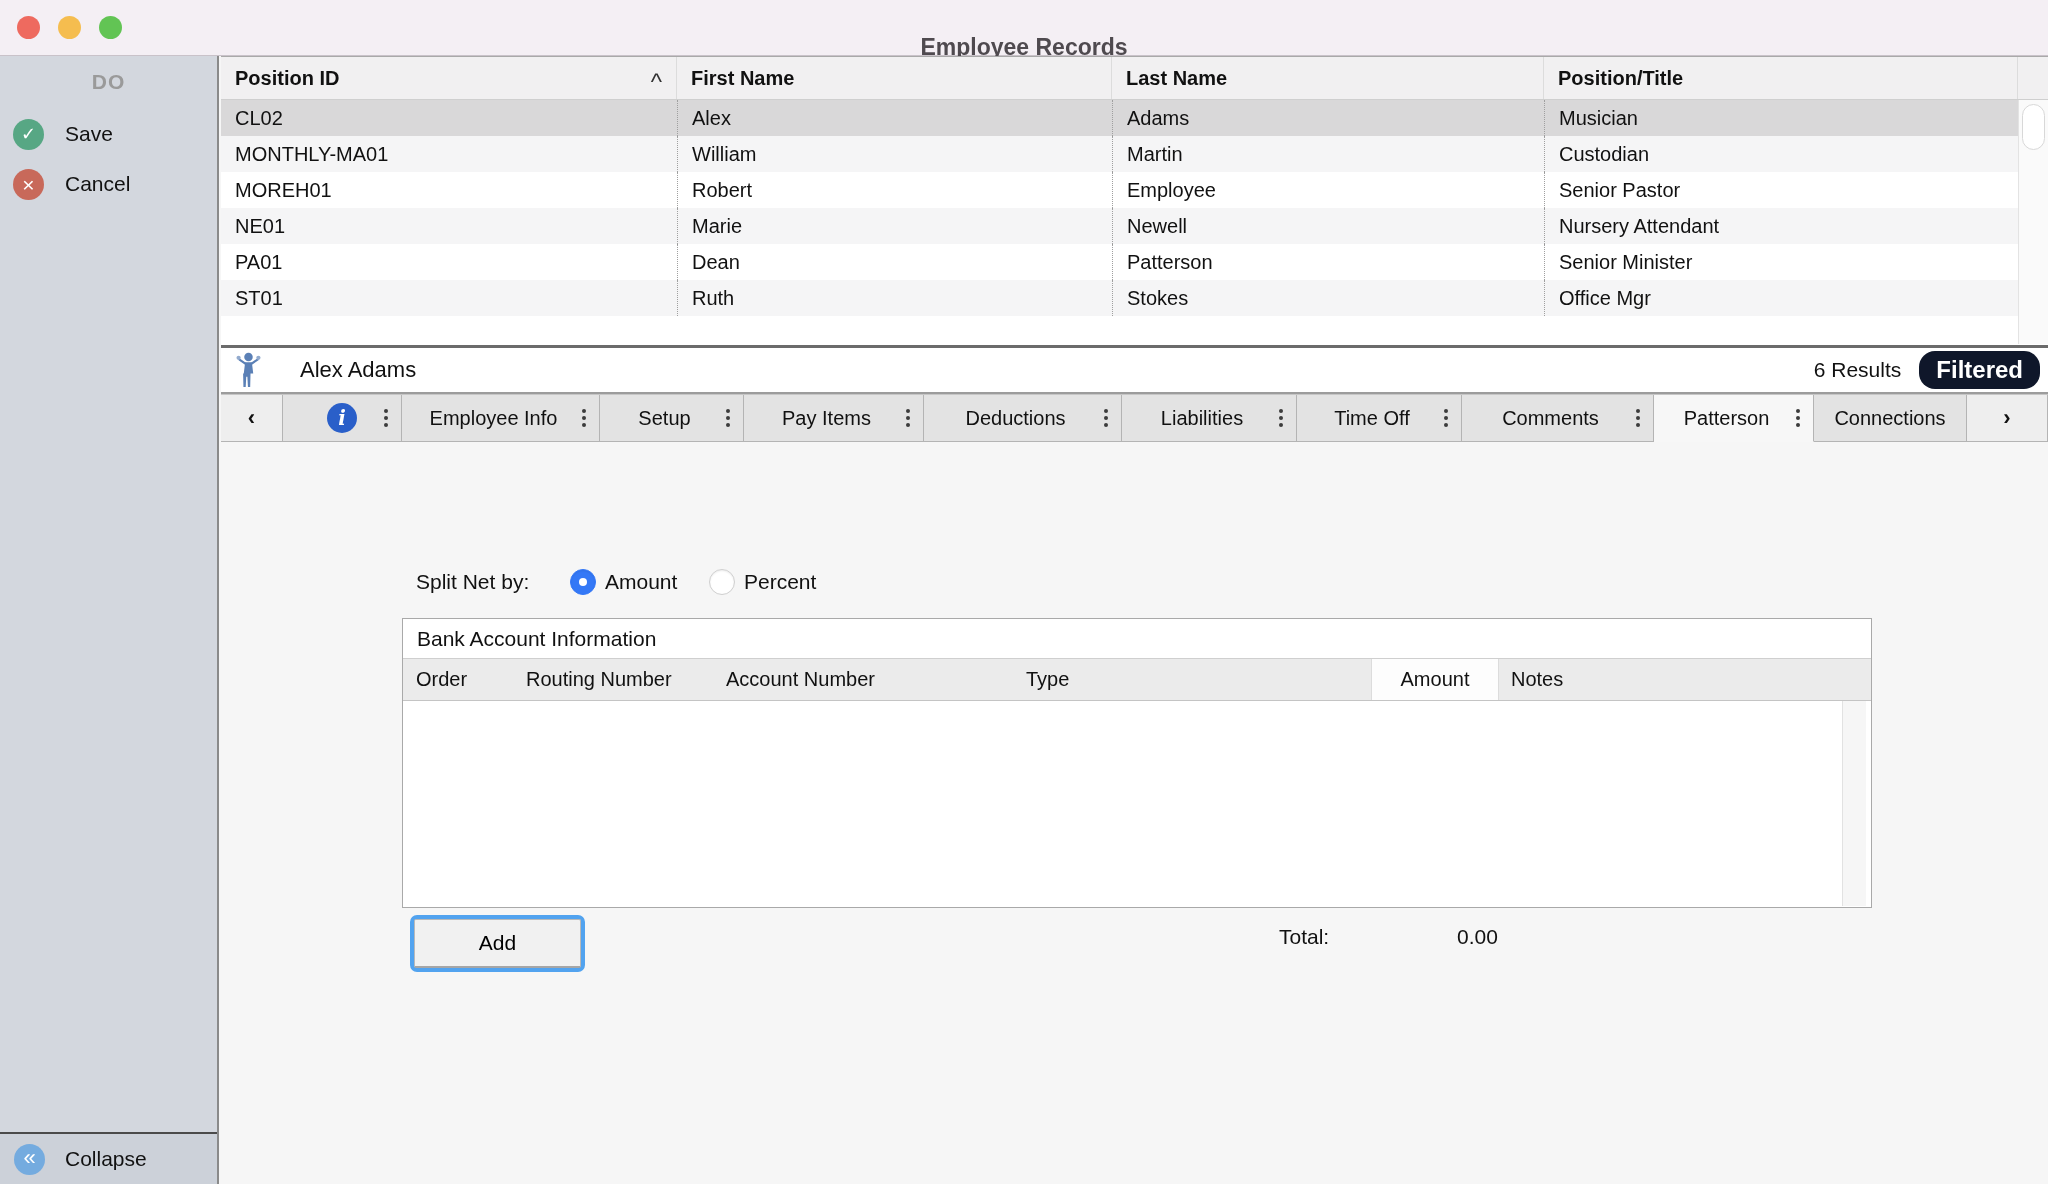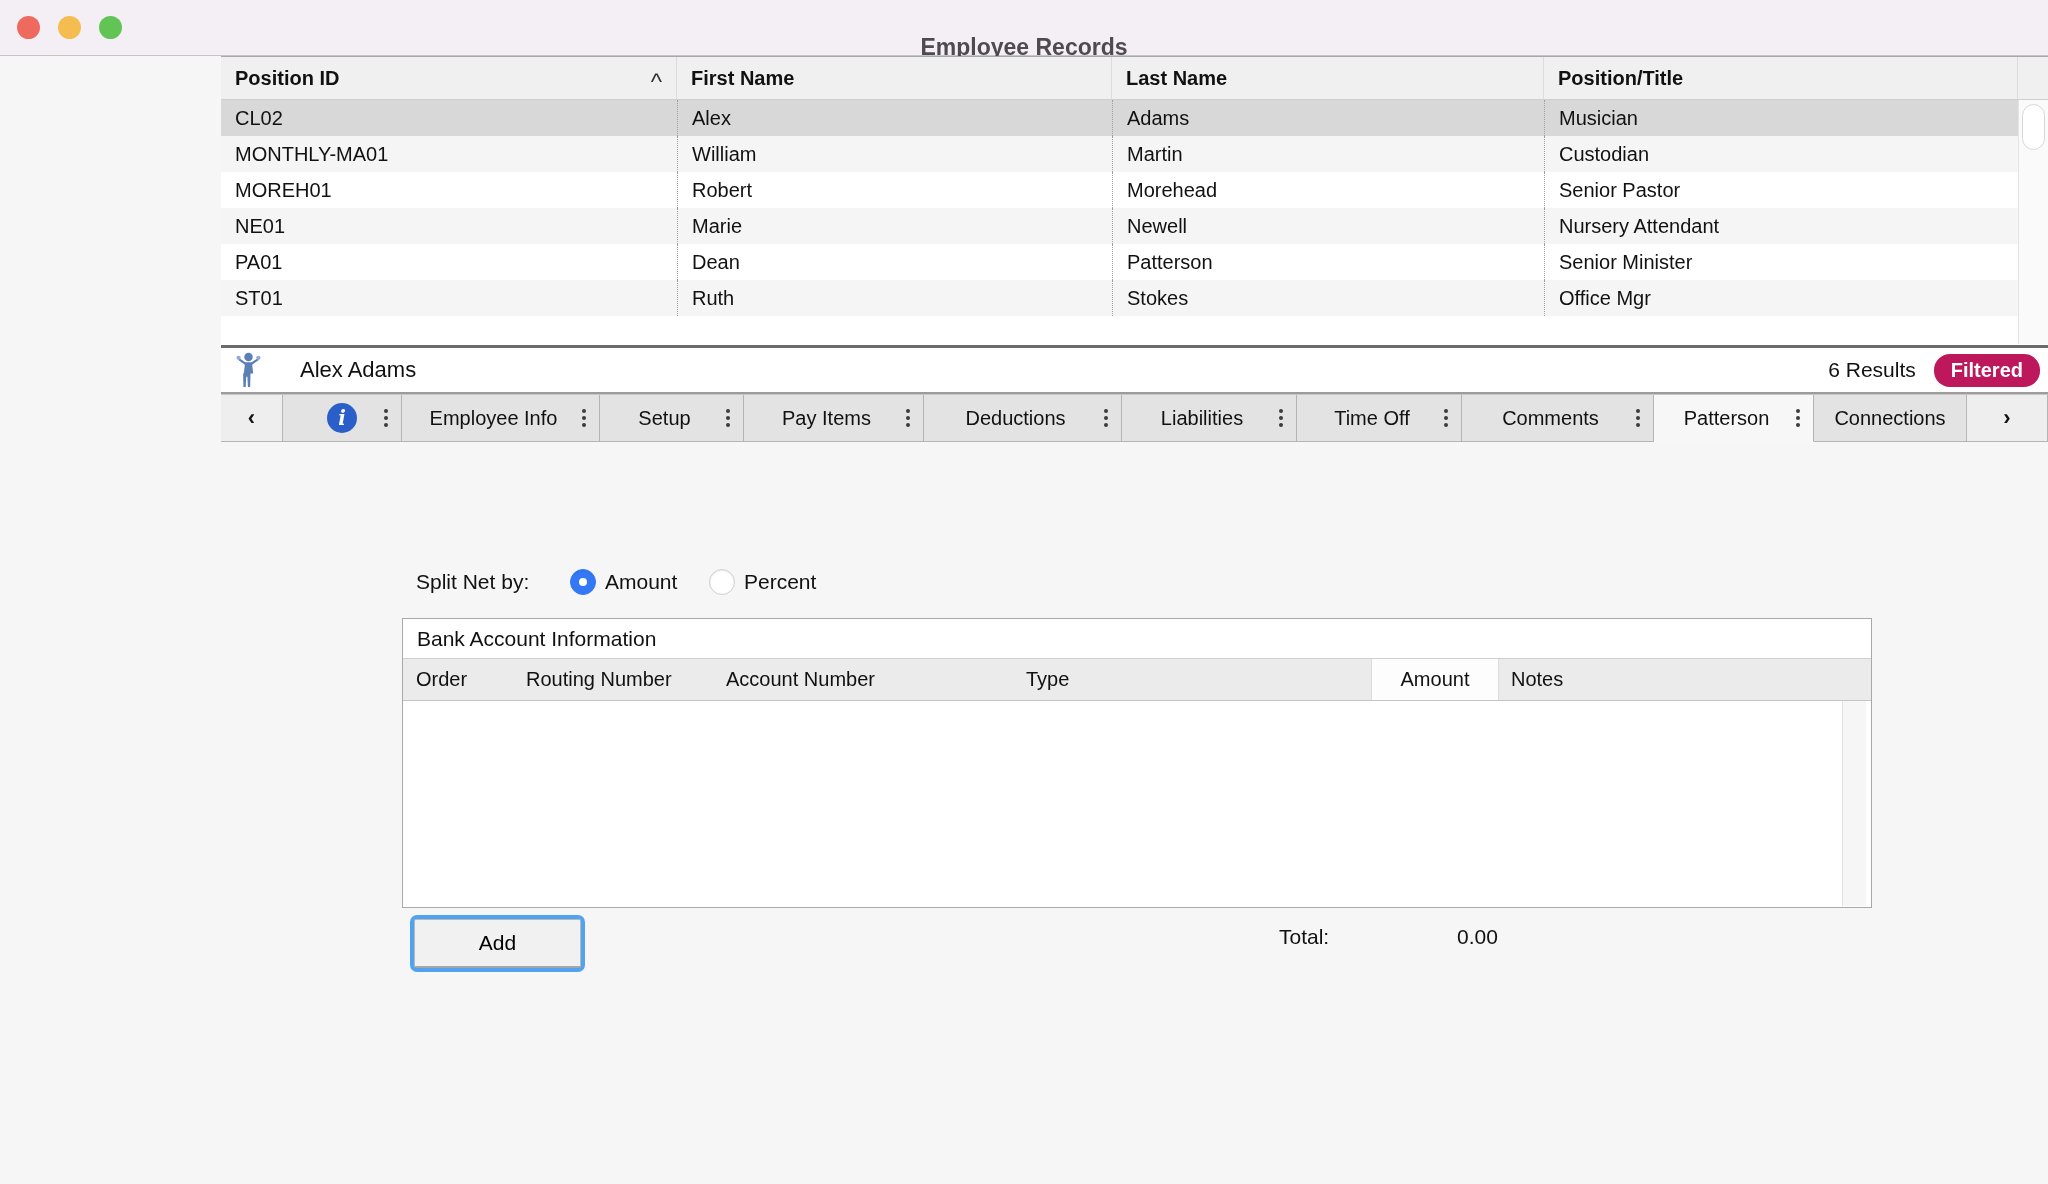--- a/index.html
+++ b/index.html
@@ -64,21 +64,21 @@
   .v-thumb { position:absolute; top:4px; left:3px; width:23px; height:46px;
     background:#ffffff; border:1px solid #d8d8d8; border-radius:12px; }
 
   
   .record-bar { position:absolute; left:221px; top:348px; right:0; height:46px;
     background:#fff; border-bottom:2px solid #9c9c9c; display:flex; align-items:center;gap:28px; }
   .record-bar .person { margin-left:14px; display:flex; align-items:center; }
   .record-name { margin-left:10px; font-size:22px; }
   .record-right { margin-left:auto; display:flex; align-items:center; gap:18px; padding-right:8px; }
   .results-count { font-size:21px; }
-  .filter-badge { background:#be185d; color:#fff; font-weight:700; font-size:20px;
+  .filter-badge { background:#0f172a; color:#fff; font-weight:700; font-size:24px;
     padding:5px 17px; border-radius:16px; }
 
   
   .tabbar { position:absolute; left:221px; top:394px; right:0; height:48px;
     display:flex; border-top:1px solid #c6c6c6; background:#e3e3e3; }
   .tabseg { position:relative; height:100%; background:#e3e3e3; display:flex;
     align-items:center; justify-content:center; font-size:20px;
     border-right:1px solid #b4b4b4; border-bottom:1px solid #b4b4b4; cursor:default; }
   .tabseg.lightseg { background:#eeeeee; font-weight:700; font-size:22px; }
   .tabseg.selected { background:#f7f7f7; border-bottom:1px solid #f7f7f7; }
@@ -138,20 +138,35 @@
 
   <div class="titlebar">
     <div class="traffic">
       <span class="light red"></span>
       <span class="light yellow"></span>
       <span class="light green"></span>
     </div>
     <div class="win-title">Employee Records</div>
   </div>
 
+  <div class="sidebar">
+    <div class="sidebar-title">DO</div>
+    <div class="side-action save">
+      <span class="circle-ic green">✓</span>
+      <span>Save</span>
+    </div>
+    <div class="side-action cancel">
+      <span class="circle-ic red">×</span>
+      <span>Cancel</span>
+    </div>
+    <div class="collapse-bar">
+      <span class="circle-ic blue">«</span>
+      <span>Collapse</span>
+    </div>
+  </div>
 
   <div class="emp-table">
     <div class="emp-header">
       <div class="hcell c-id">
         <span>Position ID</span>
         <span class="sort-caret">^</span>
       </div>
       <div class="hcell c-first">
         <span>First Name</span>
       </div>
@@ -172,21 +187,21 @@
       </div>
       <div class="emp-row alt">
         <div class="cell c-id">MONTHLY-MA01</div>
         <div class="cell c-first">William</div>
         <div class="cell c-last">Martin</div>
         <div class="cell c-pos">Custodian</div>
       </div>
       <div class="emp-row">
         <div class="cell c-id">MOREH01</div>
         <div class="cell c-first">Robert</div>
-        <div class="cell c-last">Morehead</div>
+        <div class="cell c-last">Employee</div>
         <div class="cell c-pos">Senior Pastor</div>
       </div>
       <div class="emp-row alt">
         <div class="cell c-id">NE01</div>
         <div class="cell c-first">Marie</div>
         <div class="cell c-last">Newell</div>
         <div class="cell c-pos">Nursery Attendant</div>
       </div>
       <div class="emp-row">
         <div class="cell c-id">PA01</div>

